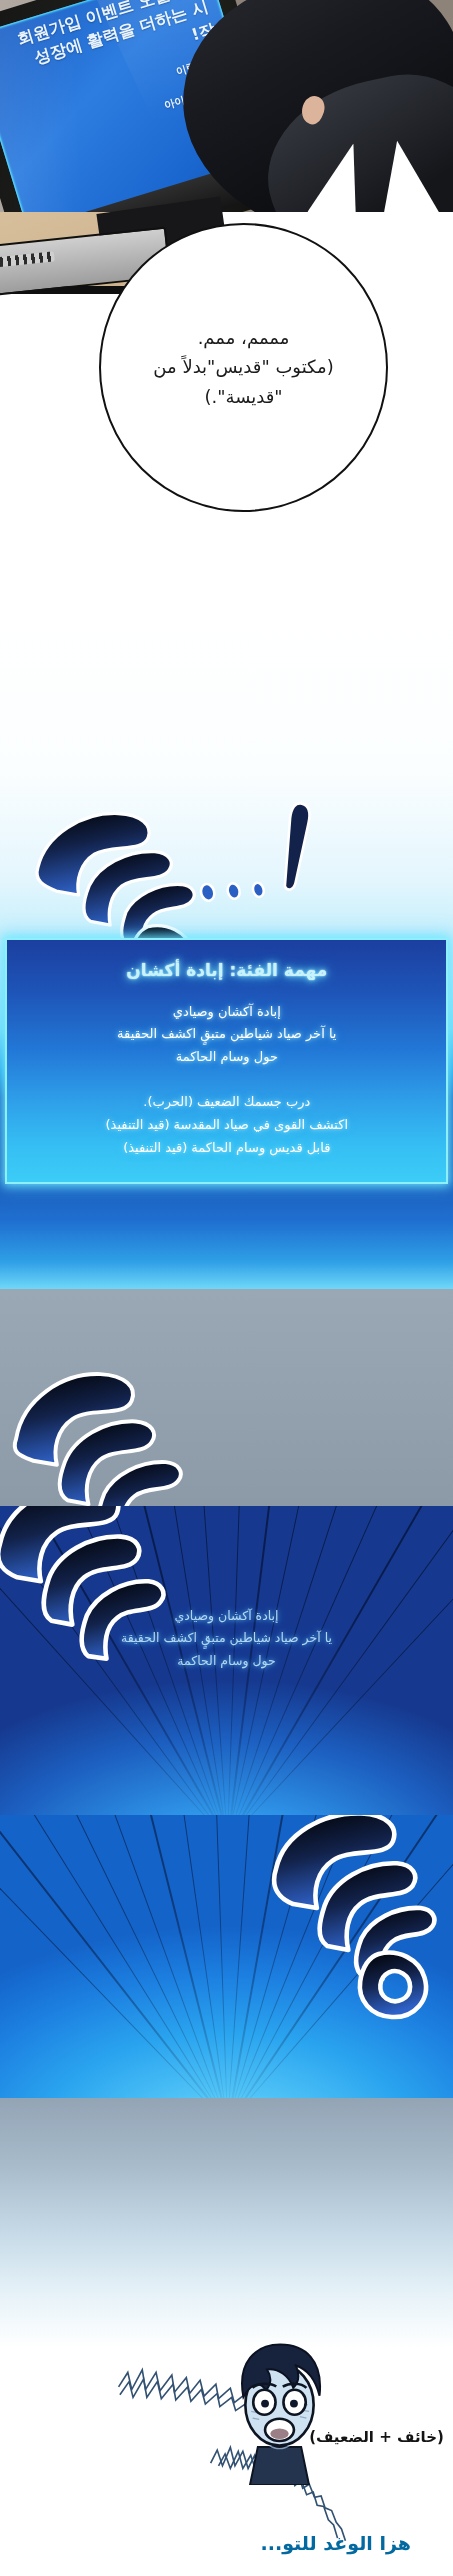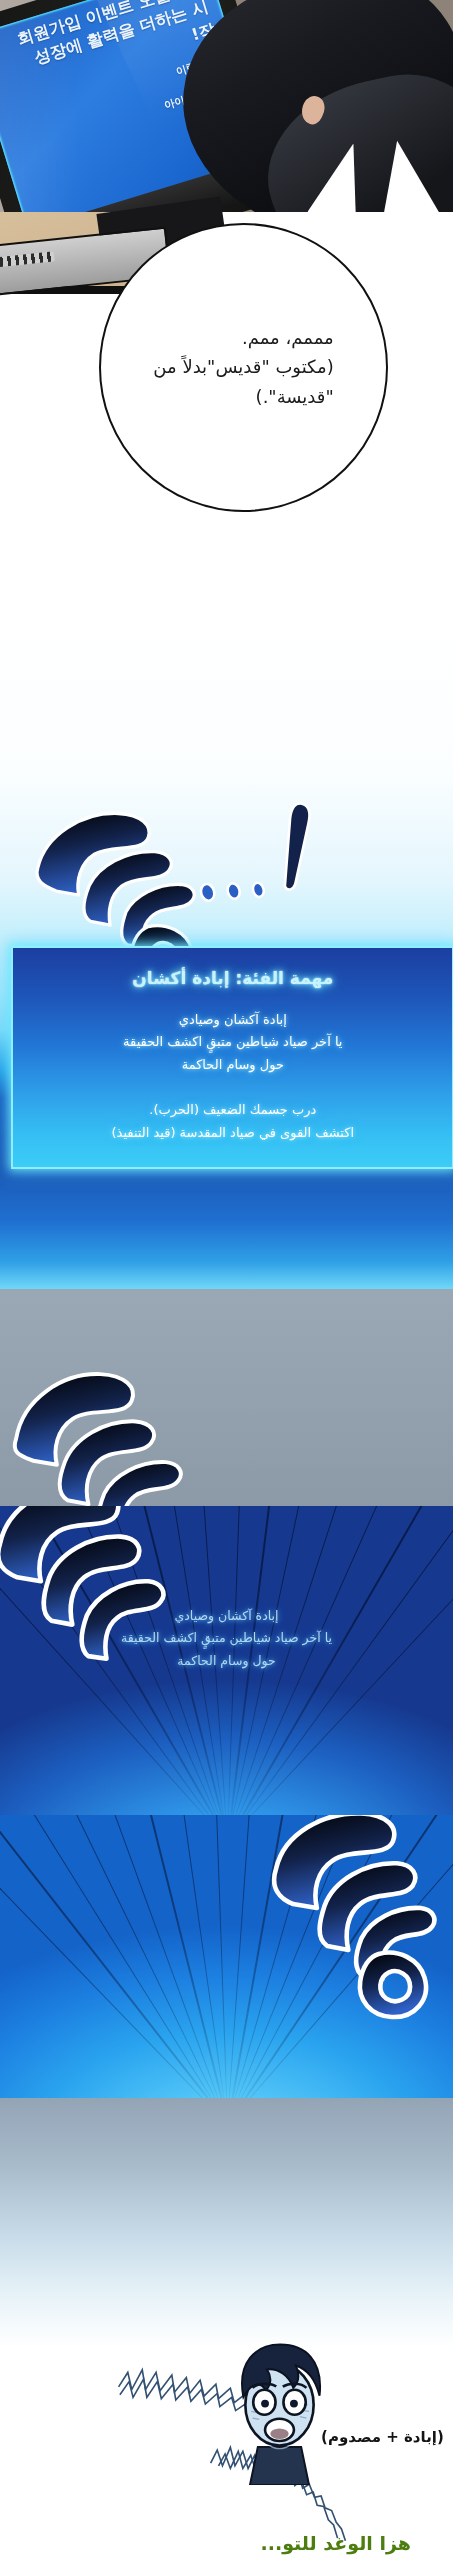--- a/index.html
+++ b/index.html
@@ -61,21 +61,21 @@
      background:linear-gradient(180deg,#cfcfcf,#9d9d9d); border:2.6px solid #101010;
      border-radius:4px; transform:rotate(-6deg); }
   .p2-lapbase:after{ content:""; position:absolute; left:9.2px; top:10.5px; width:79px; height:10.5px;
      background:repeating-linear-gradient(90deg,#2b2b2b 0 3.3px,#cfcfcf 3.3px 8px); border-radius:2px; }
   .p2-lapdark{ position:absolute; left:99px; top:-6.6px; width:125px; height:46px;
      background:#17171a; transform:rotate(-8deg); }
 
   .bubble{ position:absolute; left:99px; top:10.5px; width:289px; height:289px;
      background:#ffffff; border:2.6px solid #111111; border-radius:50%;
      display:flex; align-items:center; justify-content:center; }
-  .bubble-txt{ direction:rtl; text-align:right; color:#1b1b1b;
+  .bubble-txt{ direction:rtl; text-align:center; color:#1b1b1b;
      font-size:18px; line-height:1.62; padding:0 35px; font-weight:500; }
   .bubble-txt .l2{ display:block; }
 
   
   .panel3{ position:absolute; left:0; top:606px; width:453px; height:683px; overflow:hidden;
      background:linear-gradient(180deg,#ffffff 0%,#fbfeff 24%,#e4f6fd 40%,#bfeefc 50%,#9fe6fb 57%,
         #7fdcf9 62%,#2aa3e8 68%,#1a62c0 72%,#1b58b4 82%,#1f6fd0 90%,#2f9fe6 96%,#6fd8f8 100%); }
 
   
   .sfx{ position:absolute; pointer-events:none; }
@@ -116,21 +116,21 @@
 
   
   .panel7{ position:absolute; left:0; top:2098px; width:453px; height:250px; overflow:hidden;
      background:linear-gradient(180deg,#93a4b5 0%,#a8bccc 28%,#c7dbe8 55%,#e6f2f8 78%,#ffffff 100%); }
 
   
   .panel8{ position:absolute; left:0; top:2347px; width:453px; height:229px; background:#ffffff; }
   .shock-wrap{ position:absolute; left:217px; top:-13px; width:125px; height:151px; }
   .shock-label{ position:absolute; right:9.2px; top:81px; direction:rtl; color:#141414;
      font-size:15px; font-weight:600; }
-  .bottom-line{ position:absolute; right:42px; bottom:22.3px; direction:rtl; color:#4d7c0f;
+  .bottom-line{ position:absolute; right:42px; bottom:22.3px; direction:rtl; color:#0369a1;
      font-size:19px; font-weight:bold; letter-spacing:0.3px;margin-top:48px; }
   .scribble{ position:absolute; }
 </style>
 </head>
 <body>
 
 <div class="page">
 
   <div class="panel1">
     <div class="p1-wall"></div>
@@ -208,29 +208,30 @@
       </svg>
     </div>
     <div class="sfx" style="left:273px; top:195px;">
       <svg width="46" height="105" viewBox="0 0 70 160">
         <g fill="#12224a" stroke="#ffffff" stroke-width="4">
           <path d="M44 4 C54 6 58 16 54 34 L34 126 C31 136 22 138 18 130 L26 26 C28 10 34 2 44 4 Z"></path>
         </g>
       </svg>
     </div>
 
-    <div class="quest" style="top:340px;margin-left:6px;">
+    <div class="quest" style="top:332px;">
       <div class="quest-title">مهمة الفئة: إبادة أكشان</div>
       <div class="quest-body">
         <div>إبادة آكشان وصيادي</div>
         <div>يا آخر صياد شياطين متبقٍ اكشف الحقيقة</div>
         <div>حول وسام الحاكمة</div>
         <span class="gap"></span>
         <div>درب جسمك الضعيف (الحرب).</div>
         <div>اكتشف القوى في صياد المقدسة (قيد التنفيذ)</div>
+        <div>قابل قديس وسام الحاكمة (قيد التنفيذ)</div>
       </div>
     </div>
   </div>
 
   <div class="panel4">
     <div class="sfx" style="left:6.6px; top:72px;">
       <svg width="197" height="197" viewBox="0 0 300 300">
         <defs>
           <linearGradient id="g2" x1="0" y1="0" x2="0.3" y2="1">
             <stop offset="0%" stop-color="#000000"></stop>
@@ -373,18 +374,18 @@
 
       <path d="M54 82 C62 74 82 74 90 80" stroke="#0d1422" stroke-width="4" fill="none"></path>
       <path d="M100 80 C110 74 128 74 136 82" stroke="#0d1422" stroke-width="4" fill="none"></path>
 
       <ellipse cx="95" cy="146" rx="22" ry="17" fill="#ffffff" stroke="#0d1422" stroke-width="4"></ellipse>
       <ellipse cx="95" cy="152" rx="14" ry="8" fill="#9b7f86"></ellipse>
 
       <path d="M80 170 C88 176 102 176 110 170" stroke="#7f9bb8" stroke-width="2" fill="none"></path>
     </svg>
 
-    <div class="shock-label">(إبادة + مصدوم)</div>
+    <div class="shock-label">(خائف + الضعيف)</div>
     <div class="bottom-line">هزا الوغد للتو...</div>
   </div>
 
 </div>
 
 
 </body></html>

